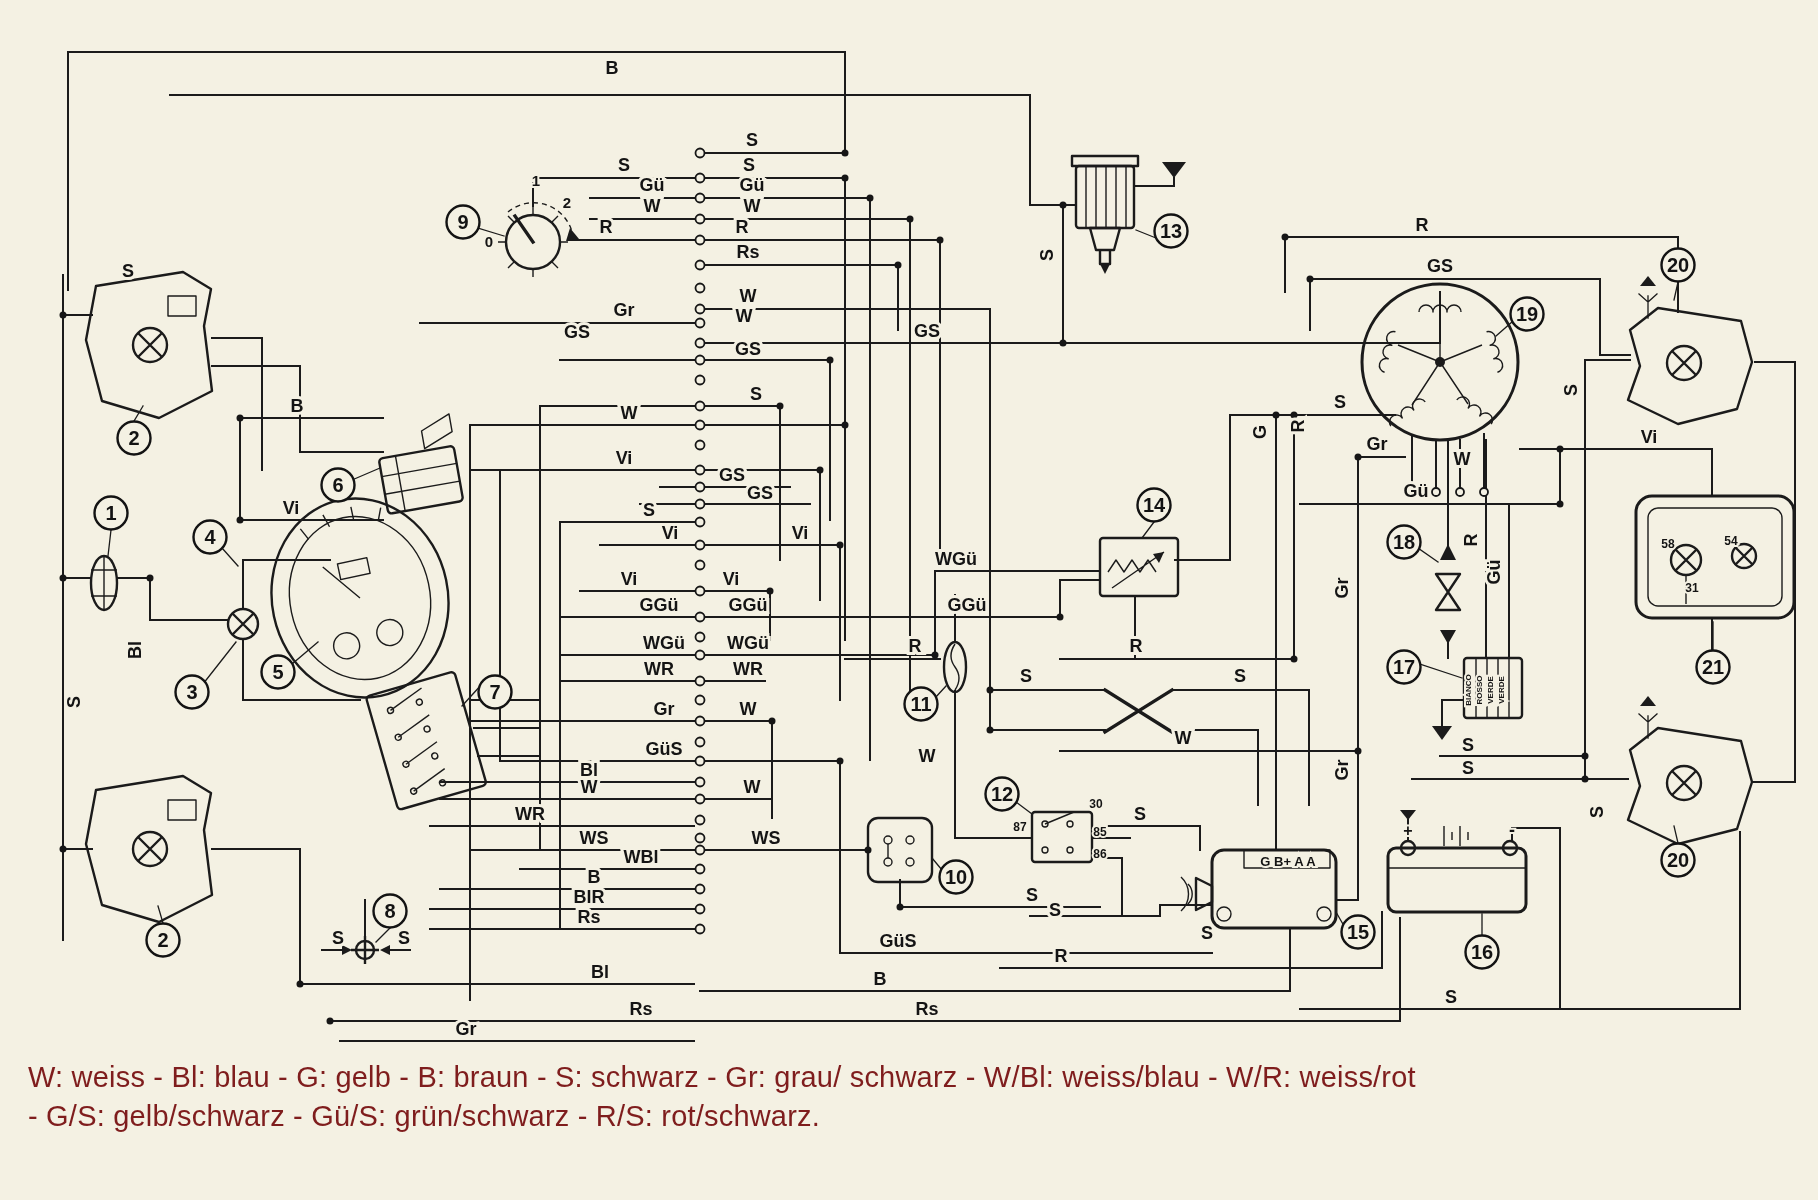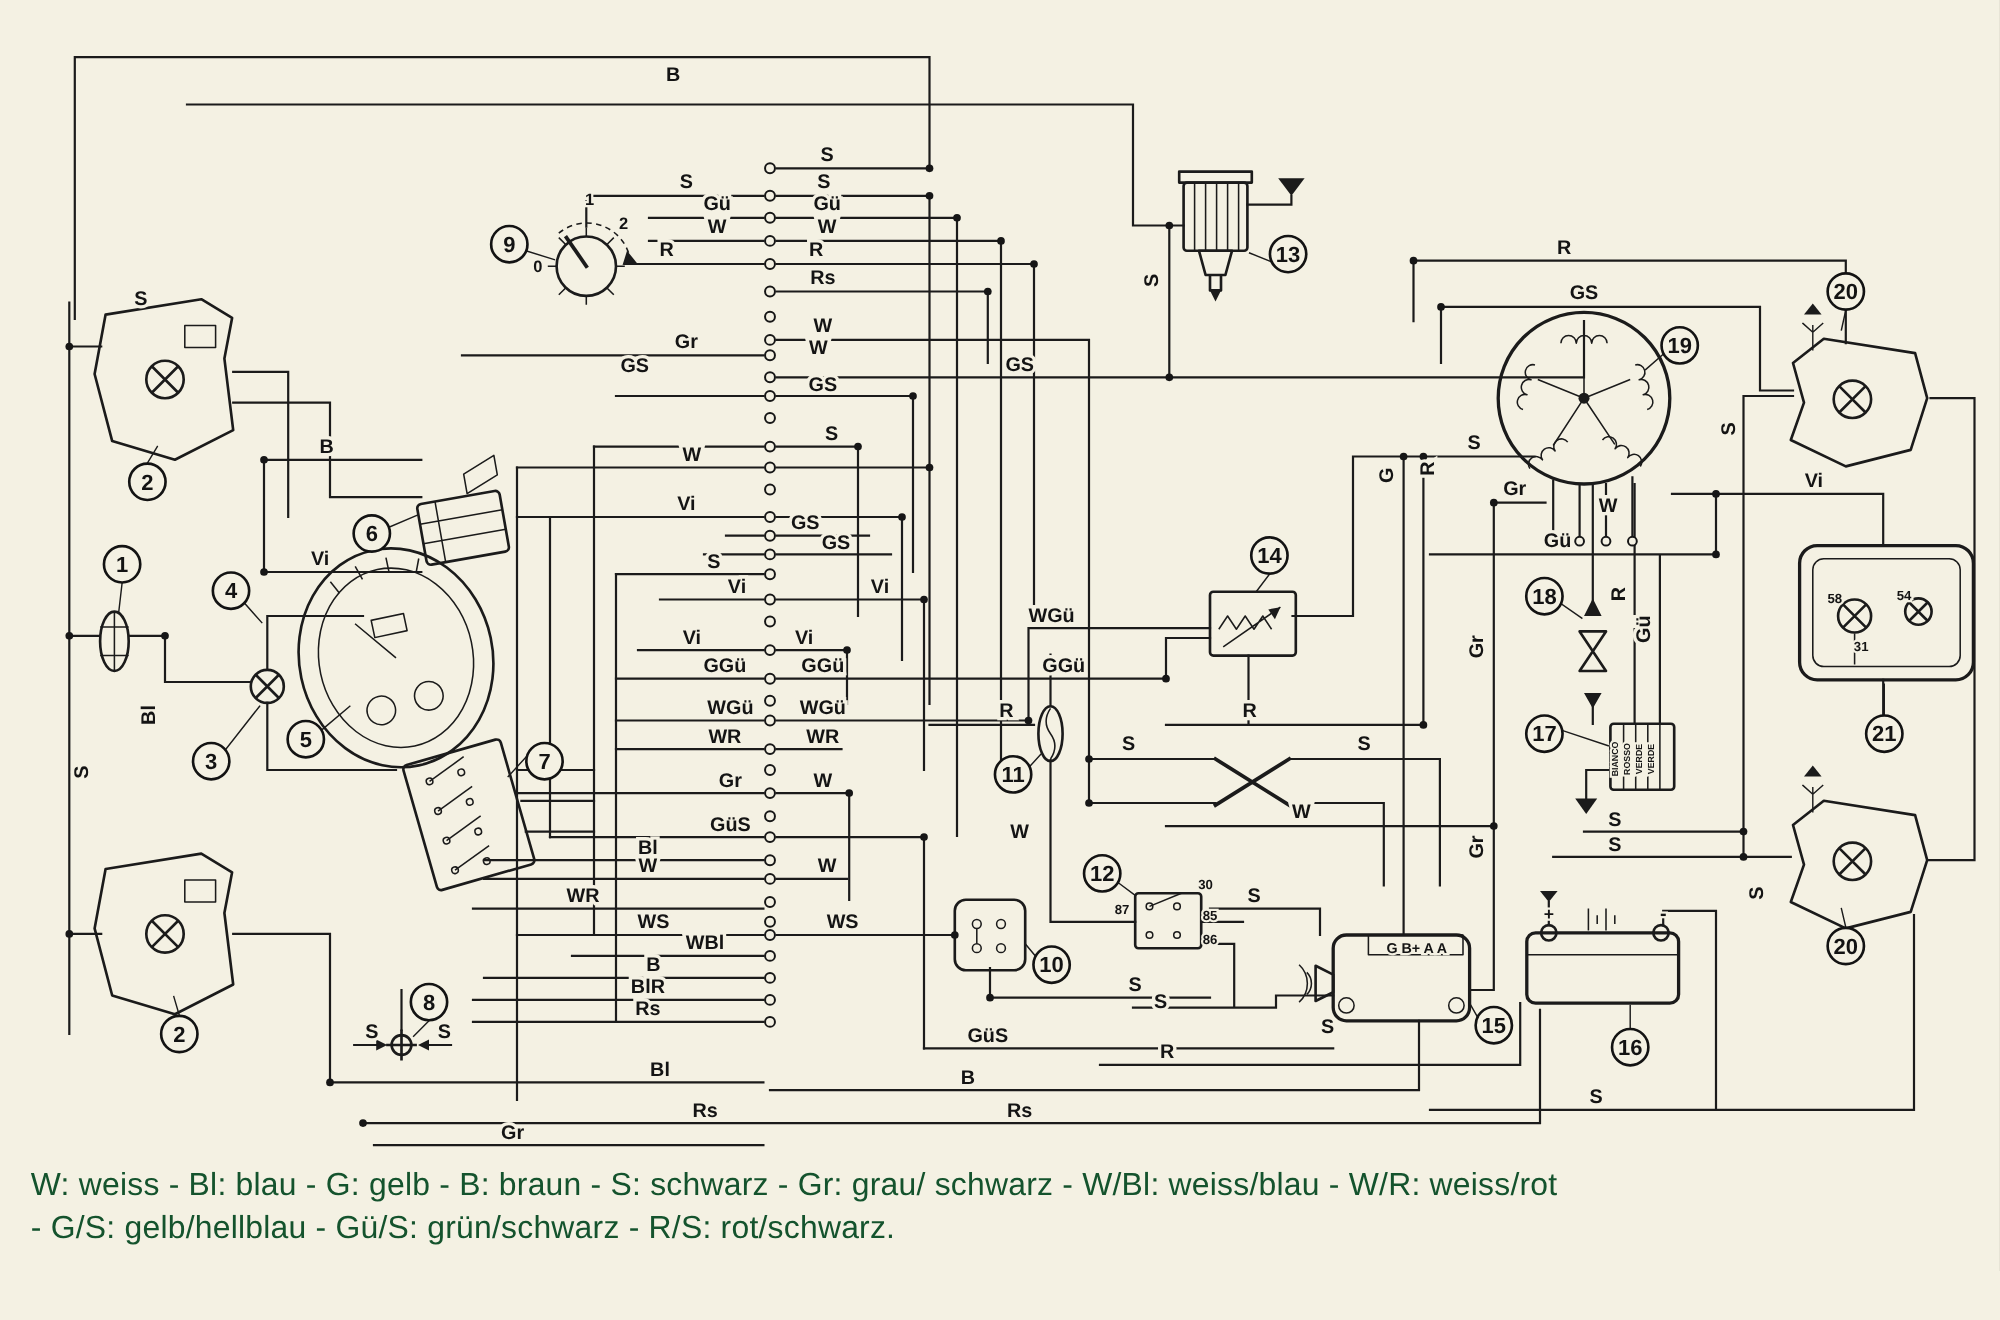--- a/index.html
+++ b/index.html
@@ -15,21 +15,21 @@
   .symf{fill:var(--ink,#1b1b1b);stroke:none;}
   .cdot{fill:var(--paper,#f4f1e3);stroke:#161616;stroke-width:1.8;}
   .jdot{fill:#161616;stroke:none;}
   .wl{font:bold 18px "Liberation Sans",sans-serif;fill:#141414;text-anchor:middle;
       paint-order:stroke;stroke:var(--paper,#f4f1e3);stroke-width:6;}
   .ct{font:bold 12px "Liberation Sans",sans-serif;fill:#141414;text-anchor:middle;
       paint-order:stroke;stroke:var(--paper,#f4f1e3);stroke-width:4;}
   .mk{font:bold 20px "Liberation Sans",sans-serif;fill:#131313;text-anchor:middle;}
   .mkc{fill:var(--paper,#f4f1e3);stroke:#131313;stroke-width:2.4;}
   .legend{position:absolute;left:28px;top:1058px;width:1770px;font-size:29px;
-          color:#14532d;line-height:39px;letter-spacing:.2px;}
+          color:#7f1d1d;line-height:39px;letter-spacing:.2px;}
 </style>
 </head>
 <body>
 
 <div class="page">
 <svg viewBox="0 0 1818 1200" width="1818" height="1200">
 
   <g id="wires">
     <path class="w" d="M68,290 V52 H845 V153 H706"></path>
     <path class="w" d="M170,95 H1030 V205 H1076"></path>
@@ -535,15 +535,15 @@
         </g>
         <g>
           <circle cx="1713" cy="667" r="16.5" class="mkc"></circle>
           <text x="1713" y="674" class="mk">21</text>
         </g>
       </g>
 </svg>
 
 <div class="legend">
   <div>W: weiss - Bl: blau - G: gelb - B: braun - S: schwarz - Gr: grau/ schwarz - W/Bl: weiss/blau - W/R: weiss/rot</div>
-  <div>- G/S: gelb/hellblau - Gü/S: grün/schwarz - R/S: rot/schwarz.</div>
+  <div>- G/S: gelb/schwarz - Gü/S: grün/schwarz - R/S: rot/schwarz.</div>
 </div>
 </div>
 
 </body></html>

